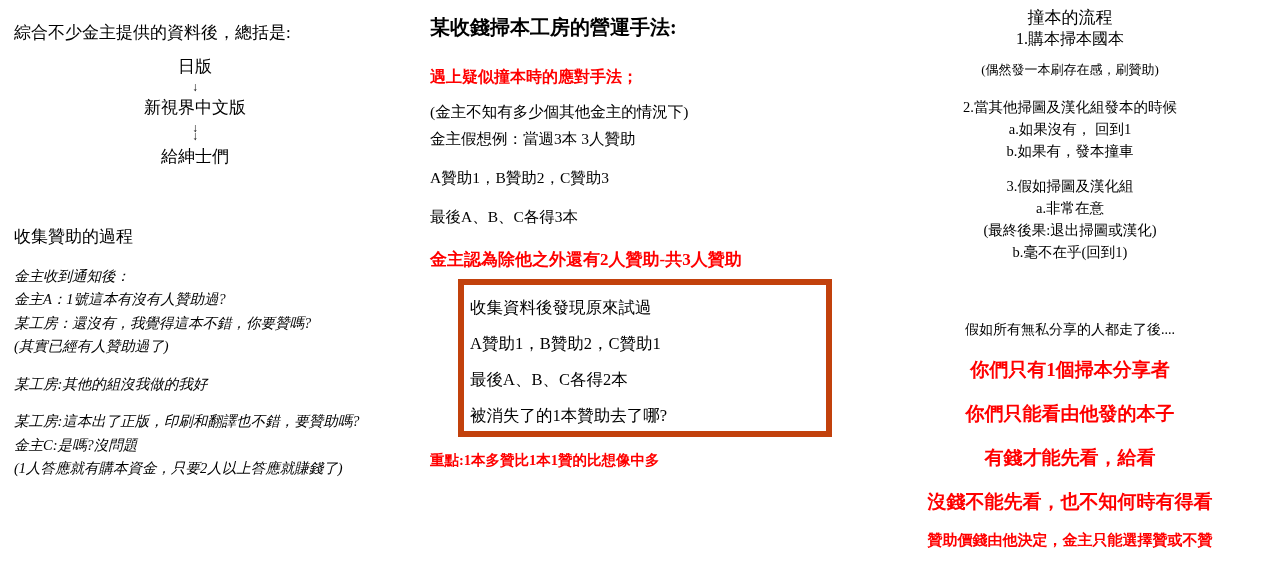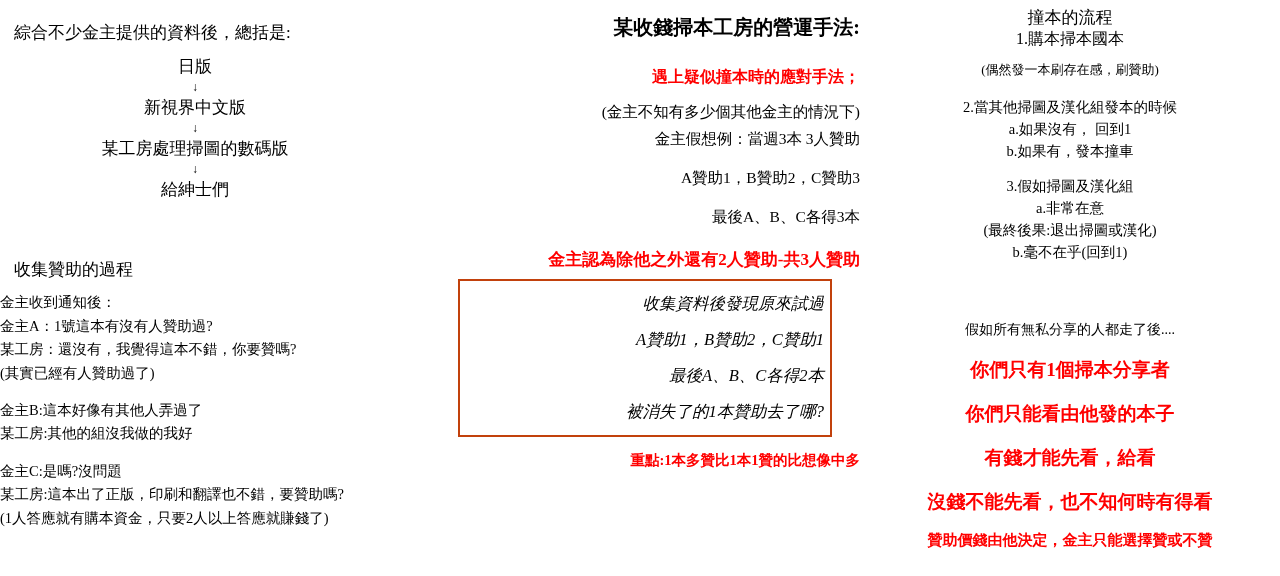--- a/index.html
+++ b/index.html
@@ -25,21 +25,21 @@
     top: 0;
   }
   
   .col-left {
     left: 0;
     width: 430px;
   }
   .col-mid {
     left: 430px;
     width: 430px;
-    text-align: right;
+    text-align: left;
   }
   .col-right {
     left: 860px;
     width: 420px;
     text-align: center;
   }
   .red { color: #ff0000; }
   .bold { font-weight: bold; }
 
   .lead {
@@ -65,22 +65,24 @@
     color: #000;
   }
 
   .section-title {
     font-size: 17px;
     padding-left: 14px;
     margin-top: 52px;
   }
   .dialog {
     font-size: 14.5px;
-    margin-top: 10px;
+    padding-left: 14px;
+    margin-top: 17px;
     line-height: 1.62;
+    font-style: italic;
   }
   .dialog .gap { height: 14px; }
 
   
   .mid-title {
     font-size: 20px;
     font-weight: bold;
     margin-top: 14px;
   }
   .mid-sub {
@@ -93,24 +95,23 @@
   }
   .mid-line.sp {
     margin-top: 18px;
   }
   .mid-red-big {
     font-size: 17px;
     margin-top: 20px;
     color: #ff0000;
   }
   .box {
-    border: 2px solid #c2410c;
+    border: 6px solid #c2410c;
     margin: 8px 28px 0 28px;
-    padding: 10px 6px 12px 6px;
-    font-style: italic;
+    padding: 10px 6px 4px 6px;
   }
   .box .bl {
     font-size: 16.5px;
     margin-top: 14px;
   }
   .box .bl:first-child {
     margin-top: 2px;
   }
   .mid-foot {
     font-size: 14.5px;
@@ -161,38 +162,36 @@
 <div class="page">
 
   <div class="col col-left">
     <div class="lead">綜合不少金主提供的資料後，總括是:</div>
 
     <div class="chain">
       <div>日版</div>
       <span class="arrow">↓</span>
       <div>新視界中文版</div>
       <span class="arrow">↓</span>
-      <div>某工房處理掃圖的數碼版</div>
       <span class="arrow">↓</span>
       <div>給紳士們</div>
     </div>
 
     <div class="section-title">收集贊助的過程</div>
 
     <div class="dialog">
       <div>金主收到通知後：</div>
       <div>金主A：1號這本有沒有人贊助過?</div>
       <div>某工房：還沒有，我覺得這本不錯，你要贊嗎?</div>
       <div>(其實已經有人贊助過了)</div>
       <div class="gap"></div>
-      <div>金主B:這本好像有其他人弄過了</div>
       <div>某工房:其他的組沒我做的我好</div>
       <div class="gap"></div>
+      <div>某工房:這本出了正版，印刷和翻譯也不錯，要贊助嗎?</div>
       <div>金主C:是嗎?沒問題</div>
-      <div>某工房:這本出了正版，印刷和翻譯也不錯，要贊助嗎?</div>
       <div>(1人答應就有購本資金，只要2人以上答應就賺錢了)</div>
     </div>
   </div>
 
   <div class="col col-mid">
     <div class="mid-title">某收錢掃本工房的營運手法:</div>
     <div class="mid-sub red bold">遇上疑似撞本時的應對手法；</div>
 
     <div class="mid-line">(金主不知有多少個其他金主的情況下)</div>
     <div class="mid-line" style="margin-top:6px">金主假想例：當週3本 3人贊助</div>

